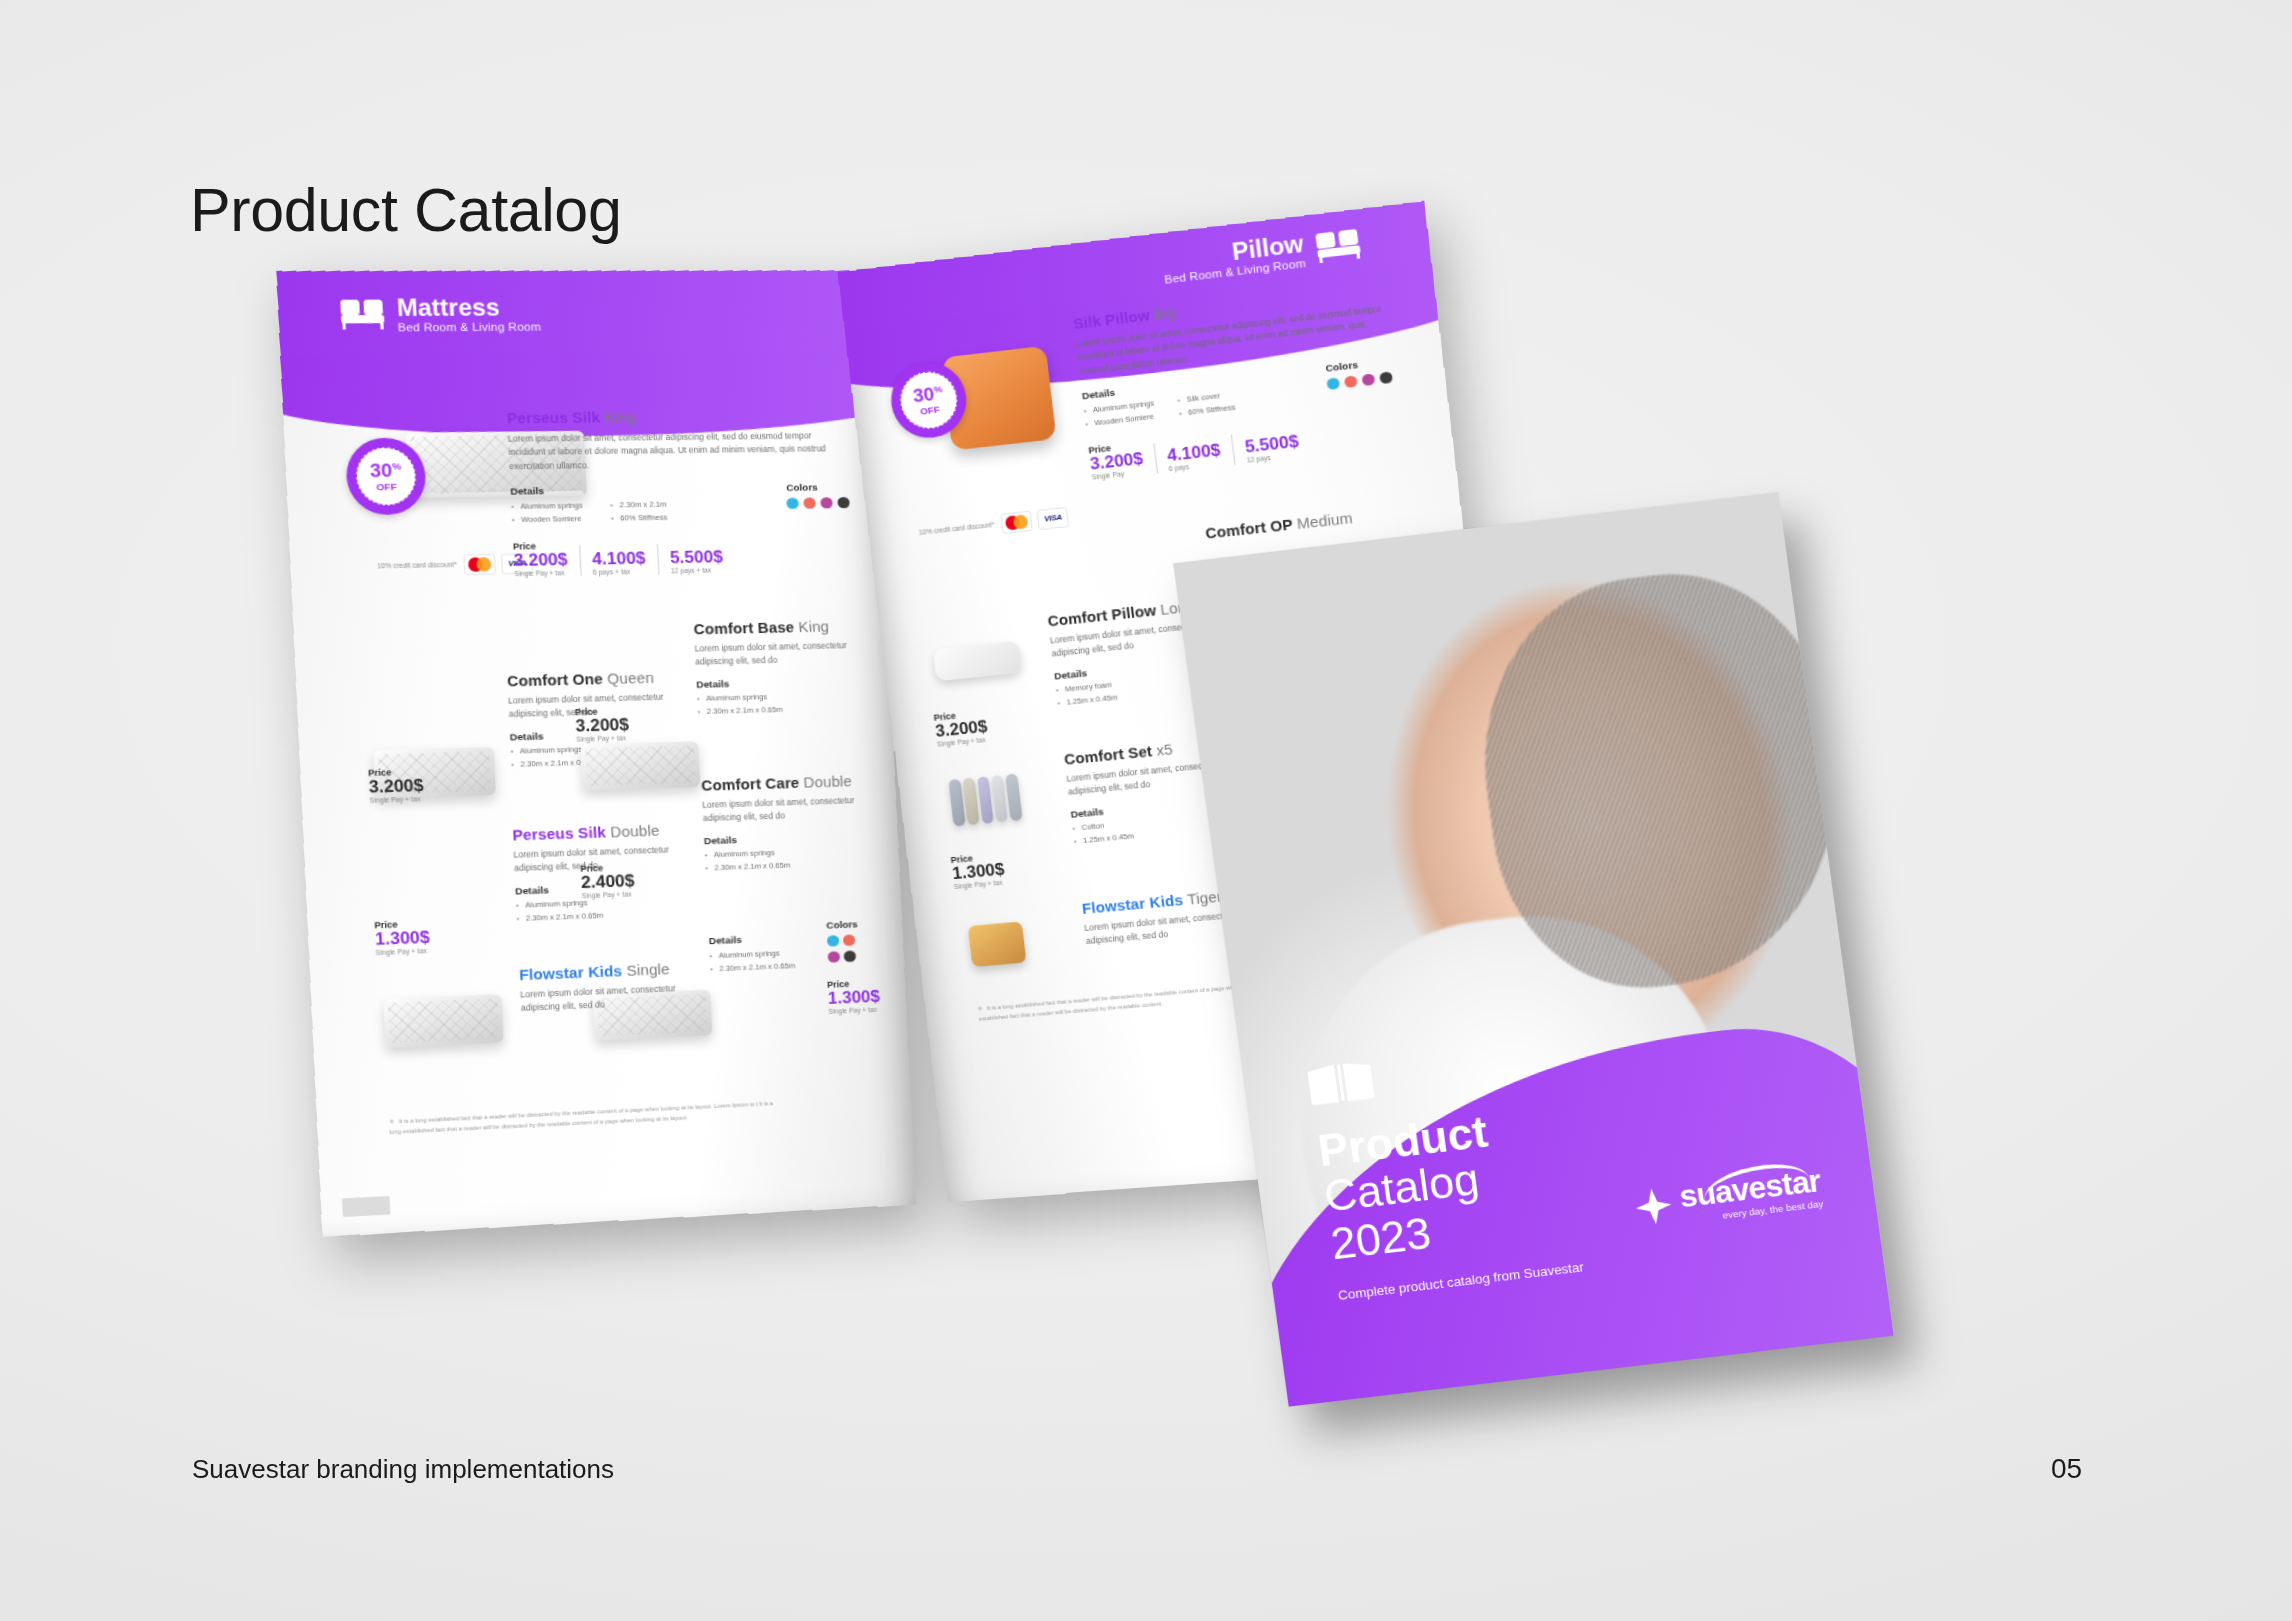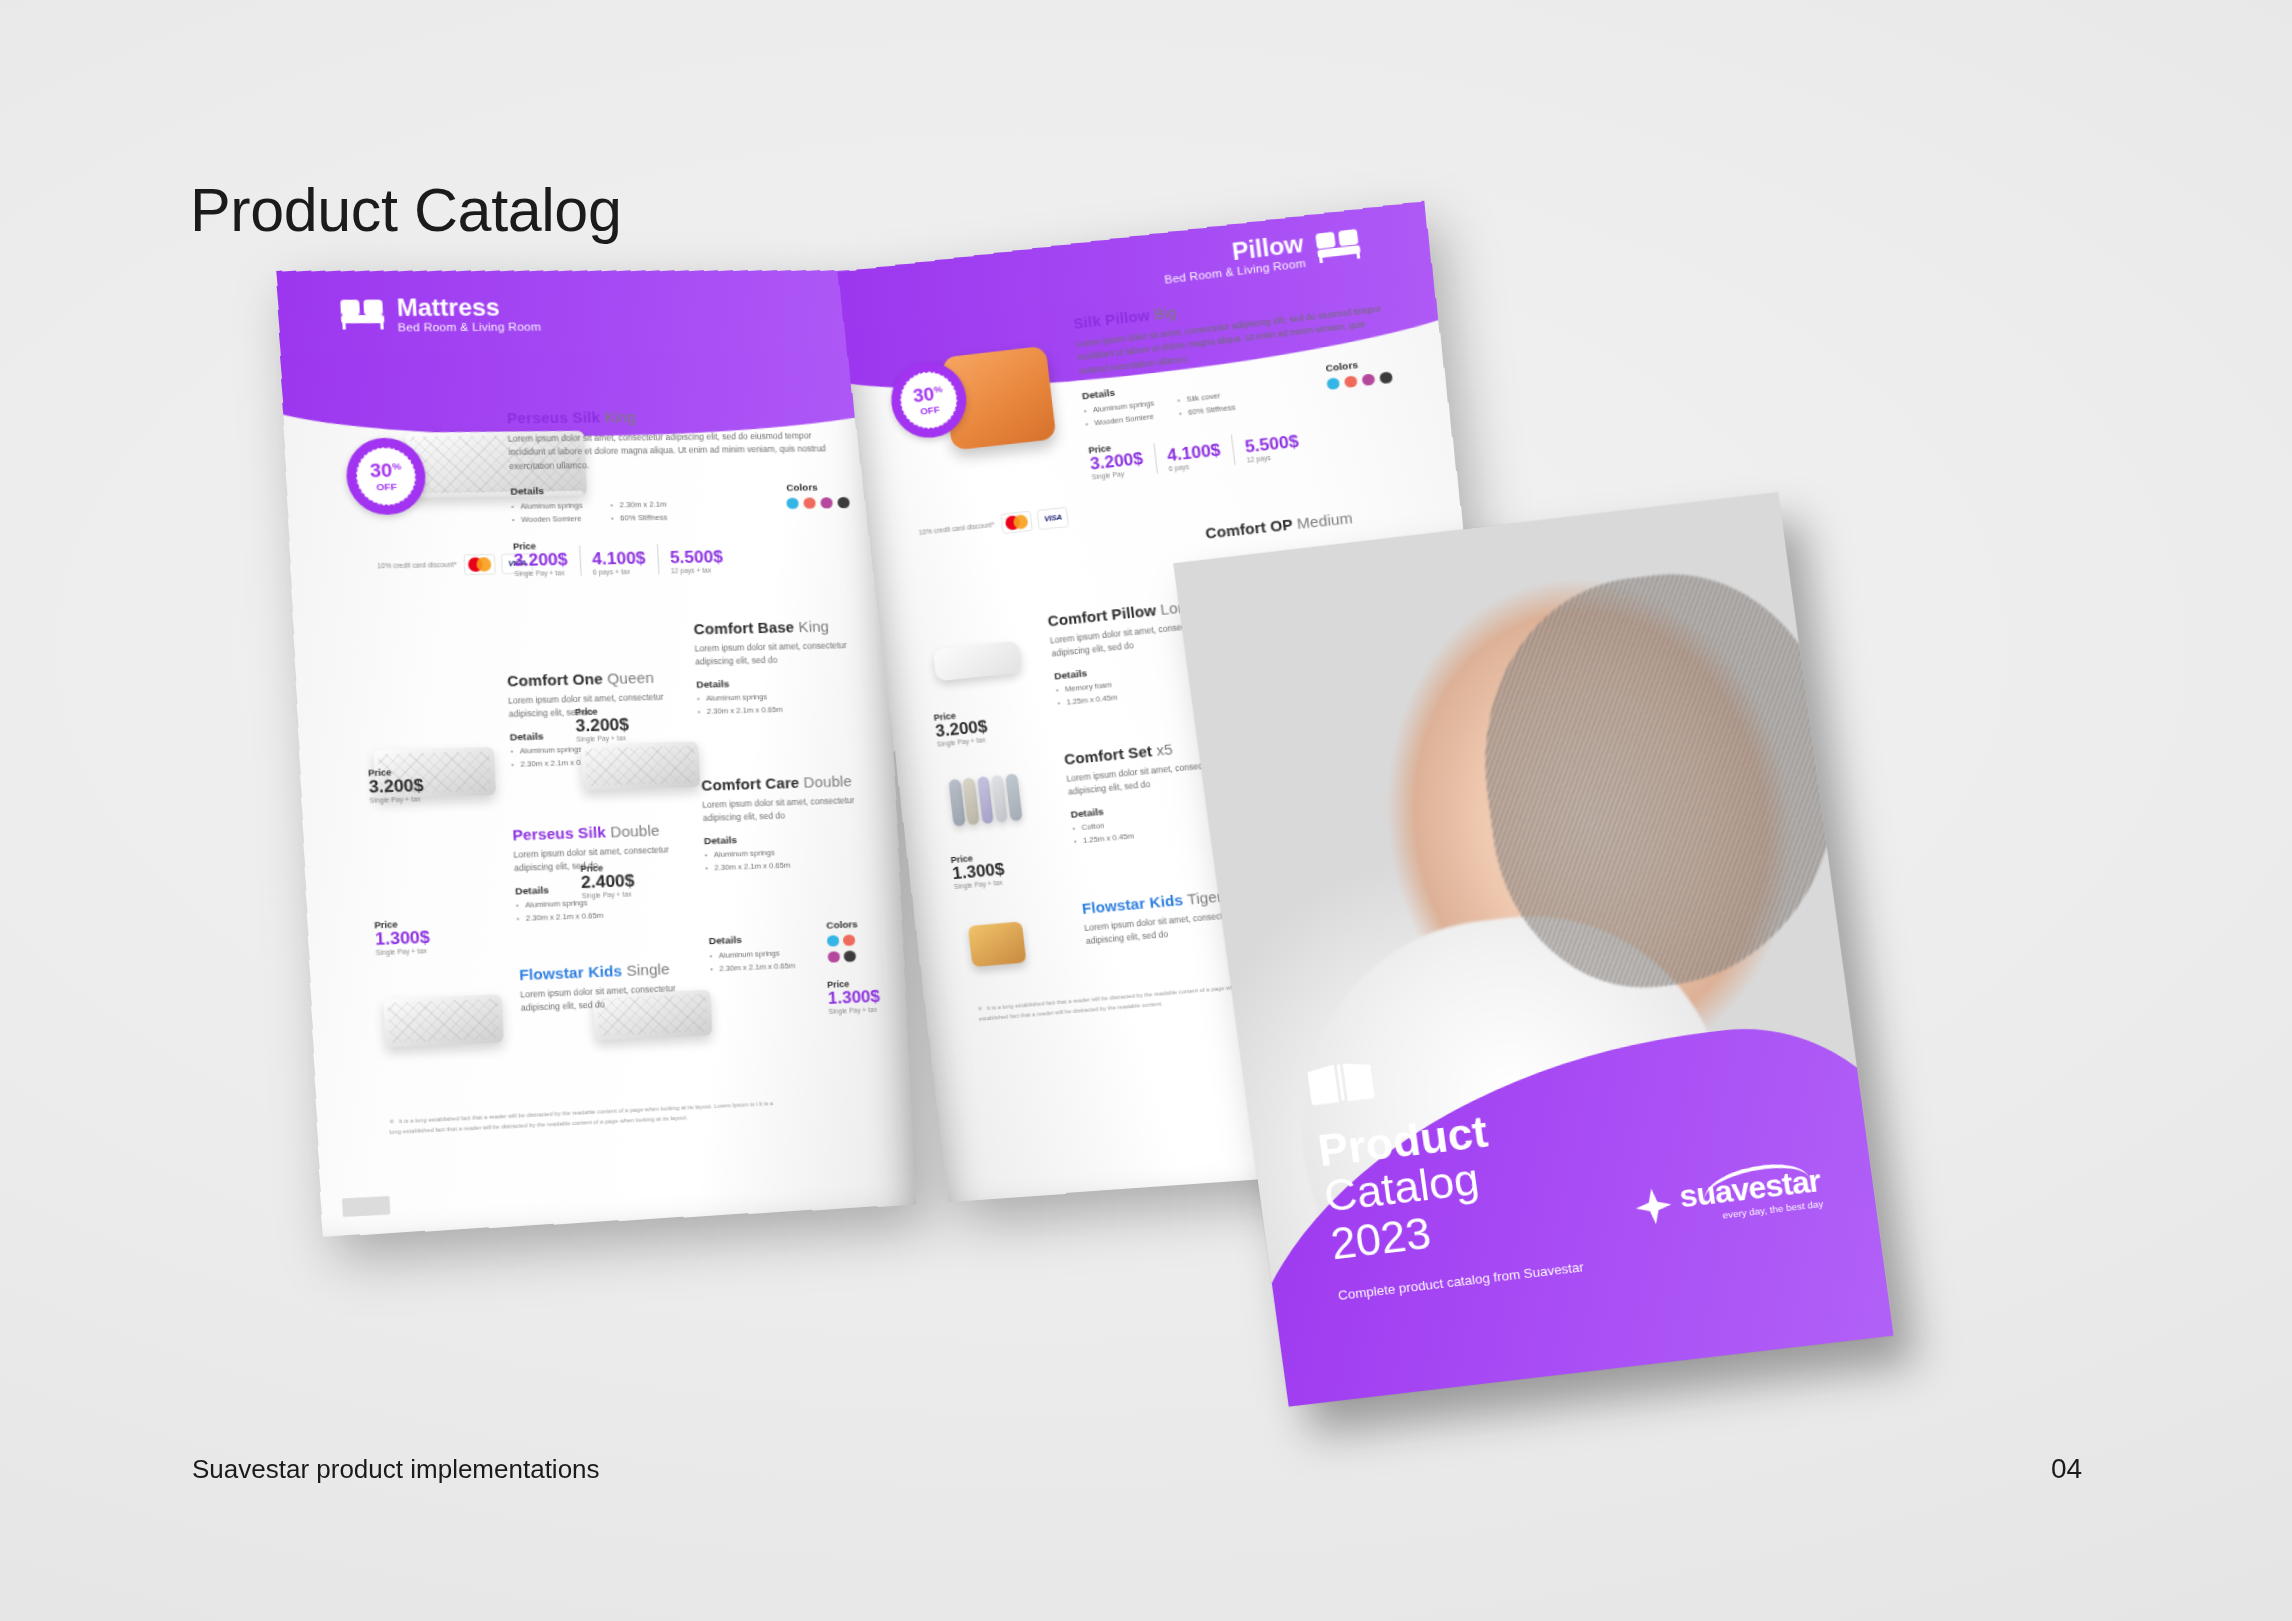--- a/index.html
+++ b/index.html
@@ -645,15 +645,15 @@
       <span class="logo-words" style="position:relative;">
         <span class="logo-swoosh"></span>
         <div class="logo-name">suavestar</div>
         <div class="logo-slog">every day, the best day</div>
       </span>
     </div>
   </div>
 
 </div>
 
-<div class="footer-note">Suavestar product implementations</div>
-<div class="page-number">04</div>
+<div class="footer-note">Suavestar branding implementations</div>
+<div class="page-number">05</div>
 
 
 </body></html>

